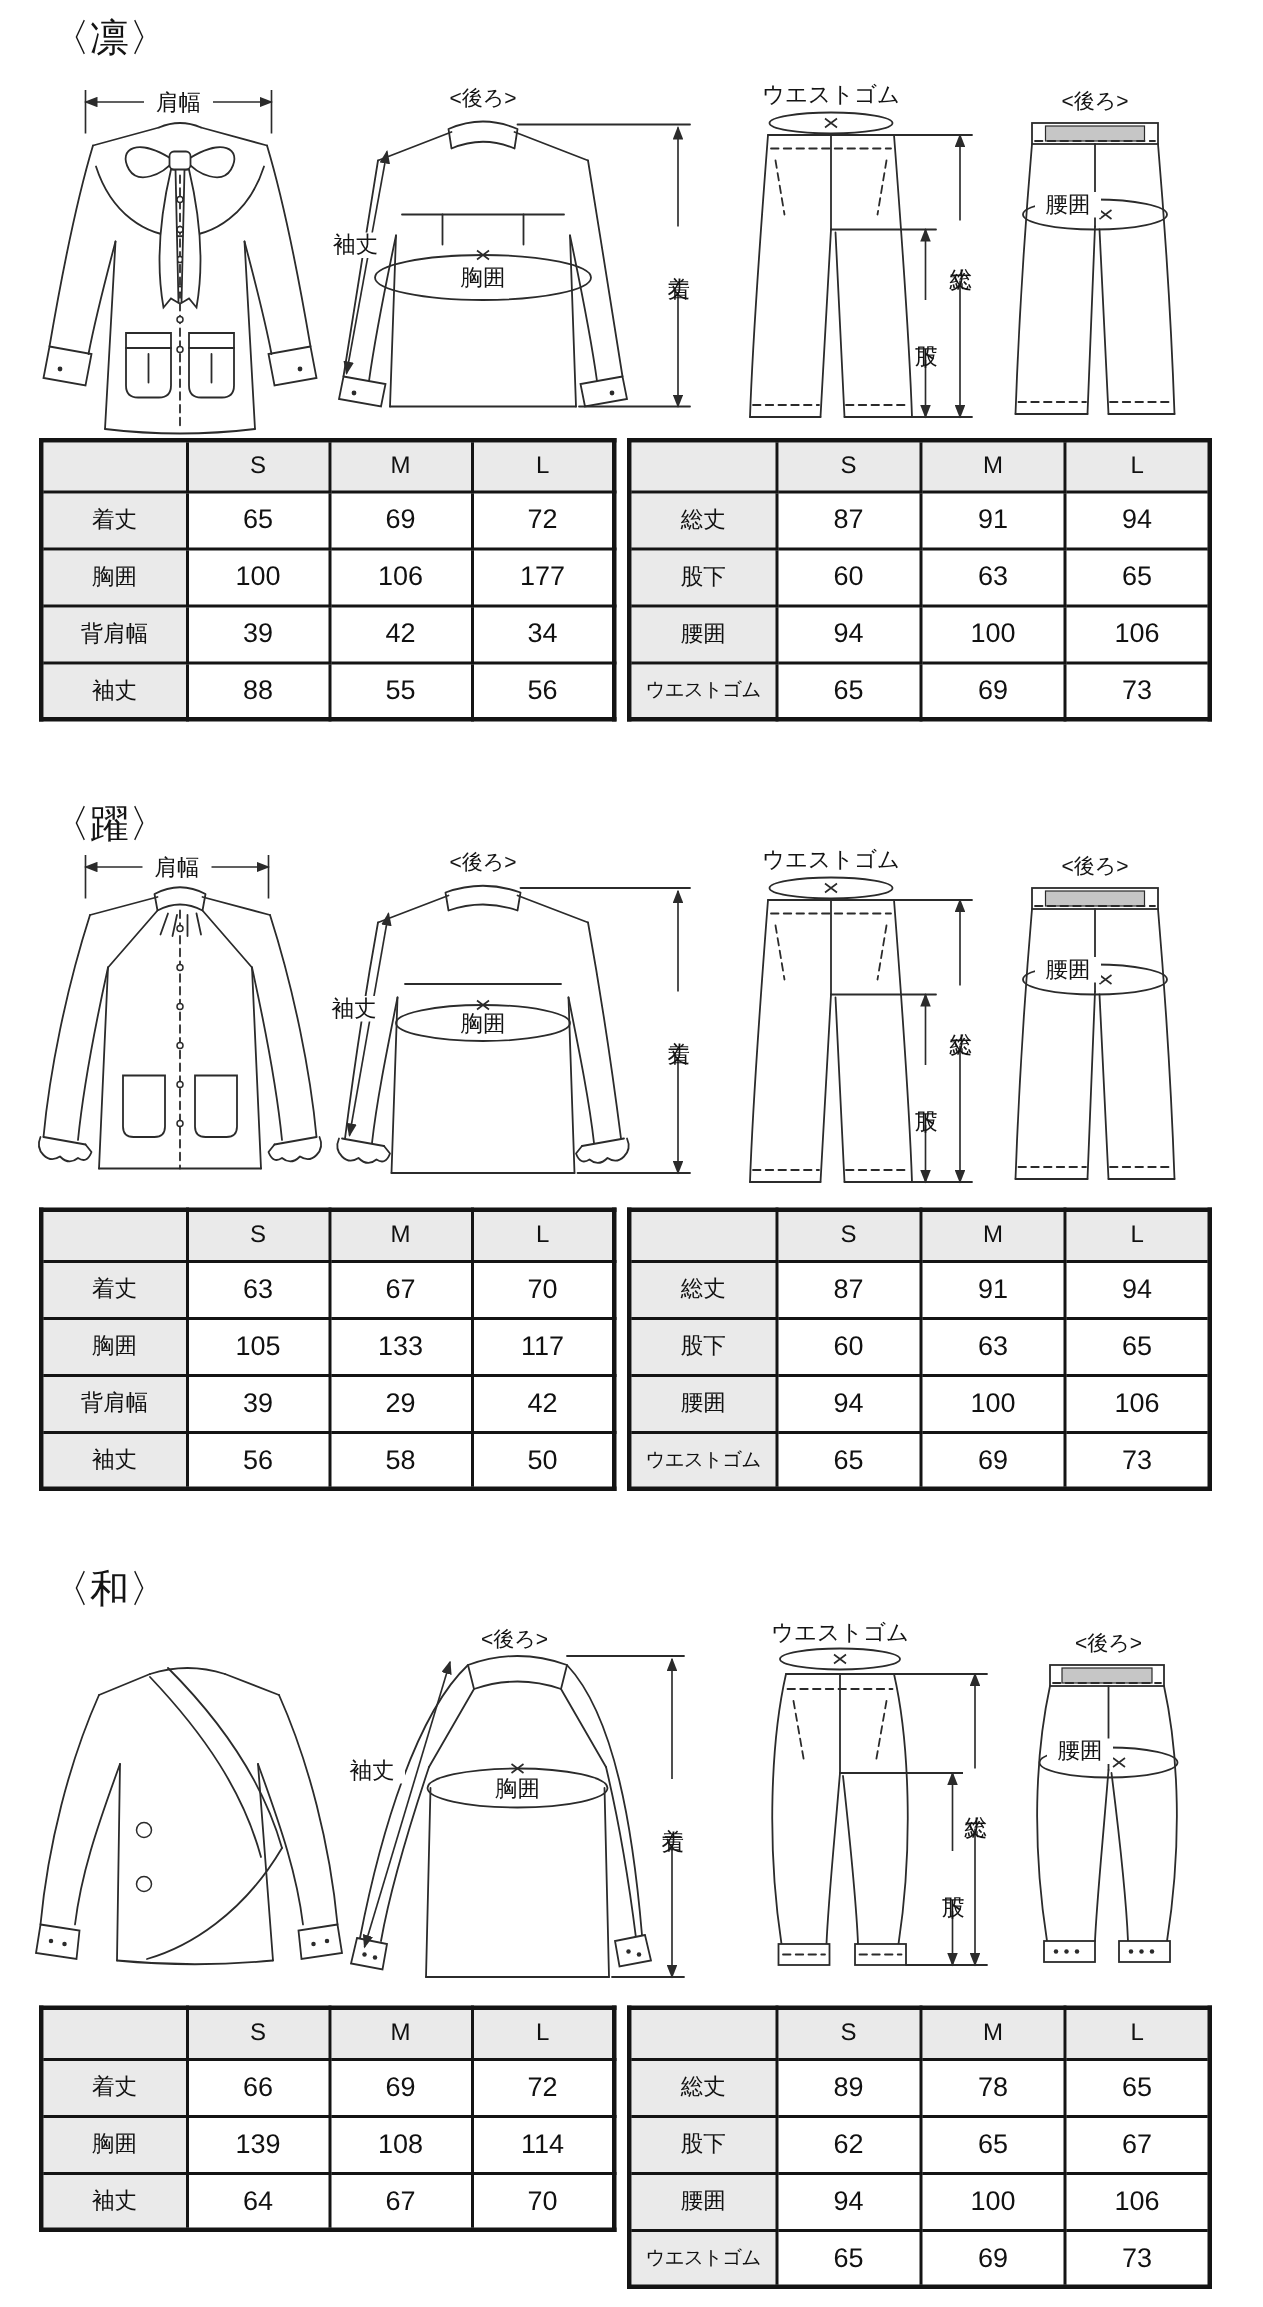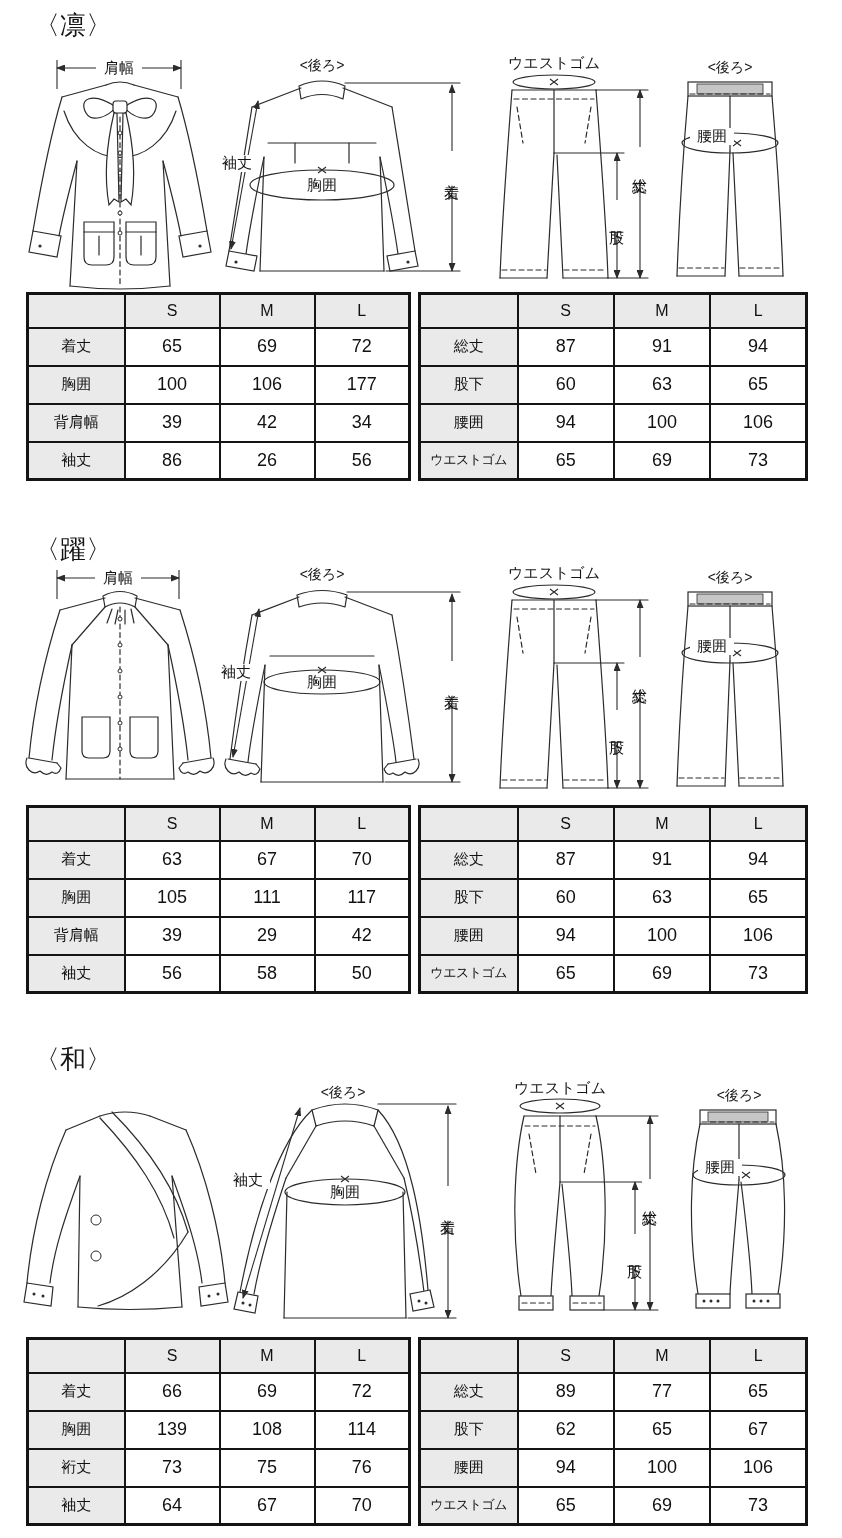--- a/index.html
+++ b/index.html
@@ -207,22 +207,22 @@
             <td>177</td>
           </tr>
           <tr>
             <th>背肩幅</th>
             <td>39</td>
             <td>42</td>
             <td>34</td>
           </tr>
           <tr>
             <th>袖丈</th>
-            <td>86</td>
-            <td>26</td>
+            <td>88</td>
+            <td>55</td>
             <td>56</td>
           </tr>
         </tbody>
       </table>
 
       <table class="size-table right">
         <colgroup>
             <col>
             <col>
             <col>
@@ -415,21 +415,21 @@
         <tbody>
           <tr>
             <th>着丈</th>
             <td>63</td>
             <td>67</td>
             <td>70</td>
           </tr>
           <tr>
             <th>胸囲</th>
             <td>105</td>
-            <td>111</td>
+            <td>133</td>
             <td>117</td>
           </tr>
           <tr>
             <th>背肩幅</th>
             <td>39</td>
             <td>29</td>
             <td>42</td>
           </tr>
           <tr>
             <th>袖丈</th>
@@ -630,26 +630,20 @@
             <td>69</td>
             <td>72</td>
           </tr>
           <tr>
             <th>胸囲</th>
             <td>139</td>
             <td>108</td>
             <td>114</td>
           </tr>
           <tr>
-            <th>裄丈</th>
-            <td>73</td>
-            <td>75</td>
-            <td>76</td>
-          </tr>
-          <tr>
             <th>袖丈</th>
             <td>64</td>
             <td>67</td>
             <td>70</td>
           </tr>
         </tbody>
       </table>
 
       <table class="size-table right">
         <colgroup>
@@ -663,21 +657,21 @@
           <th></th>
           <th>S</th>
           <th>M</th>
           <th>L</th>
         </tr>
           </thead>
         <tbody>
           <tr>
             <th>総丈</th>
             <td>89</td>
-            <td>77</td>
+            <td>78</td>
             <td>65</td>
           </tr>
           <tr>
             <th>股下</th>
             <td>62</td>
             <td>65</td>
             <td>67</td>
           </tr>
           <tr>
             <th>腰囲</th>

